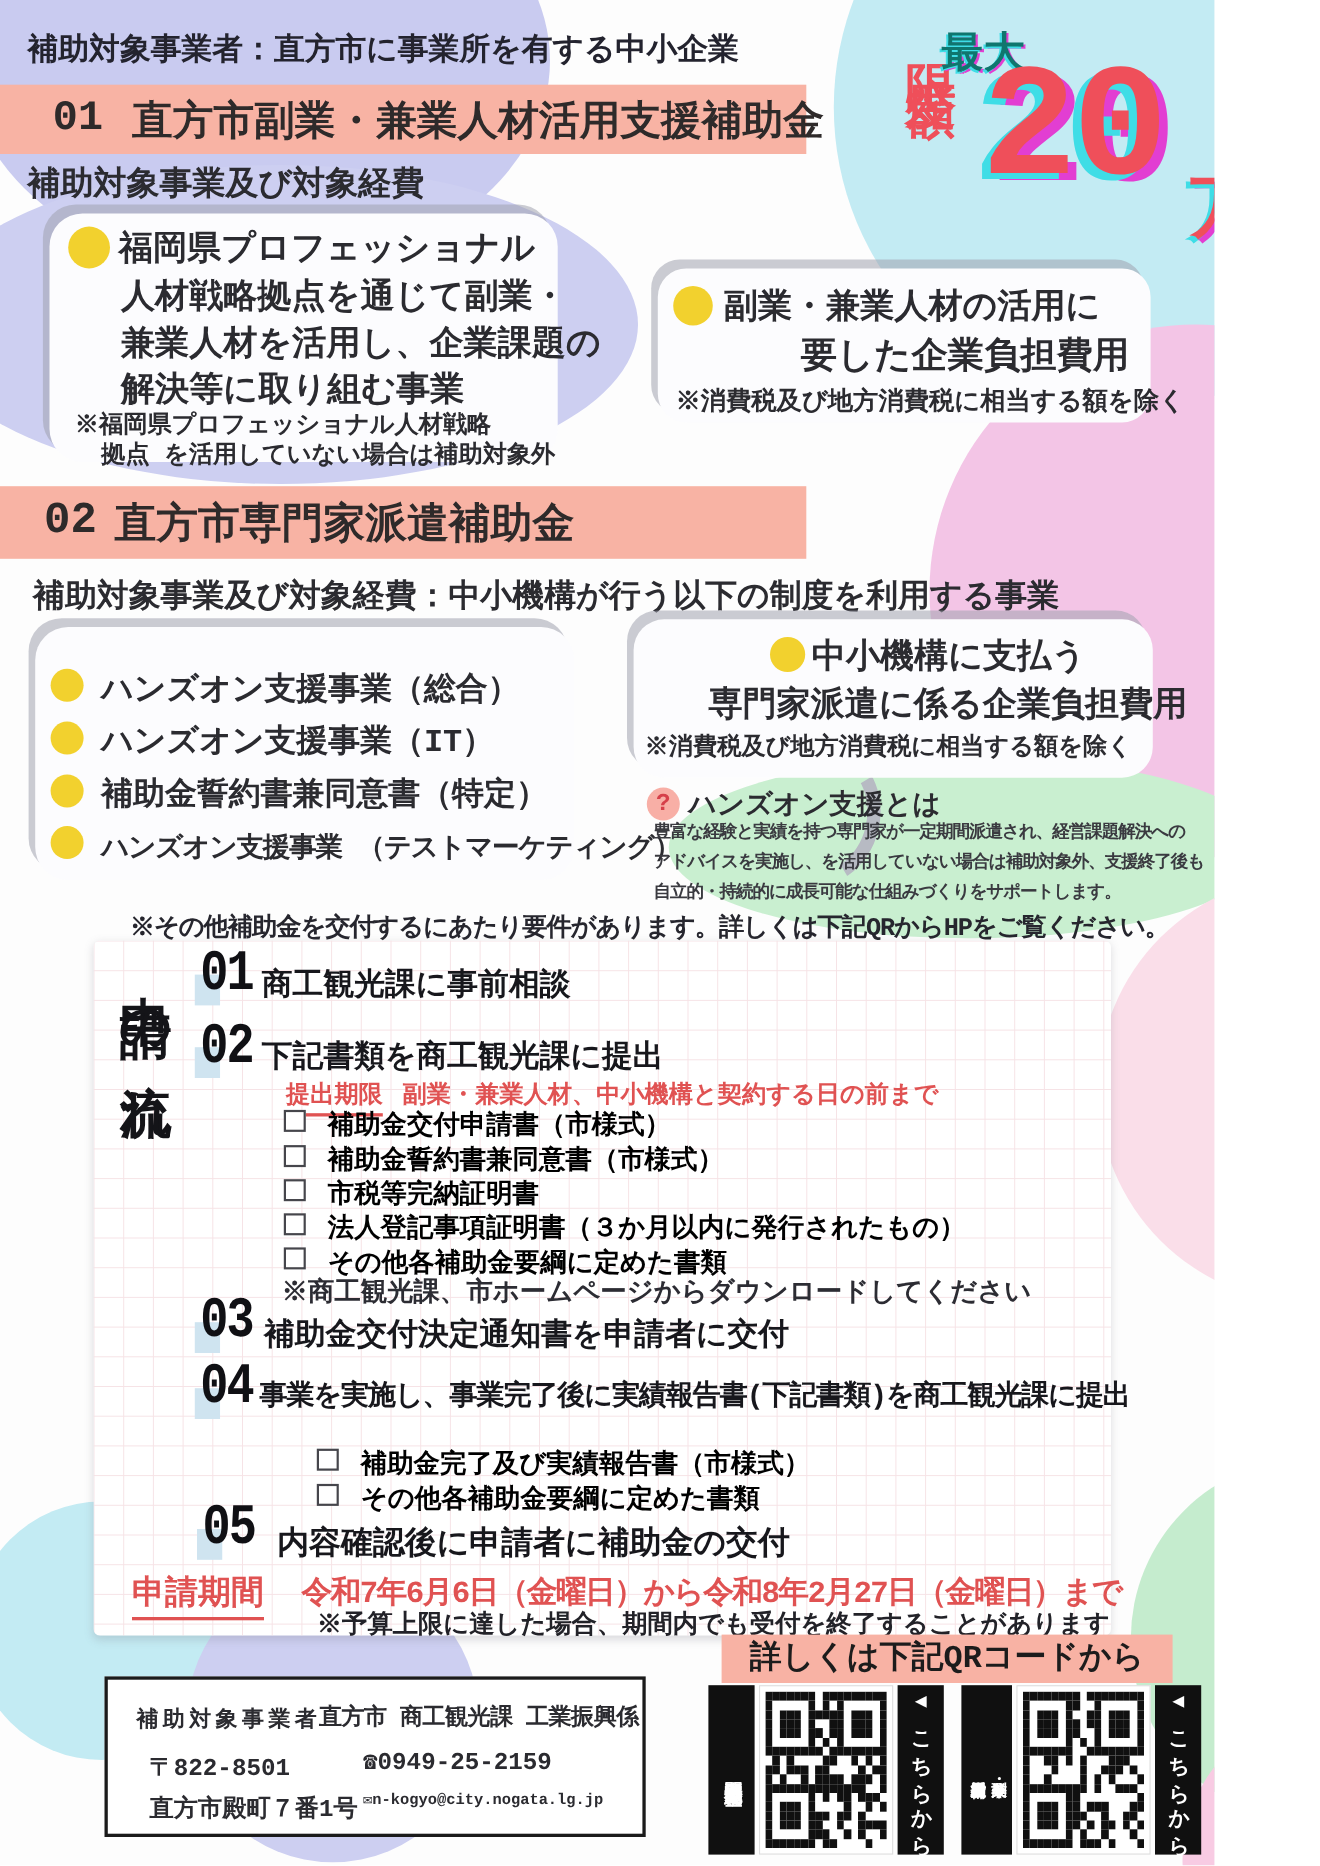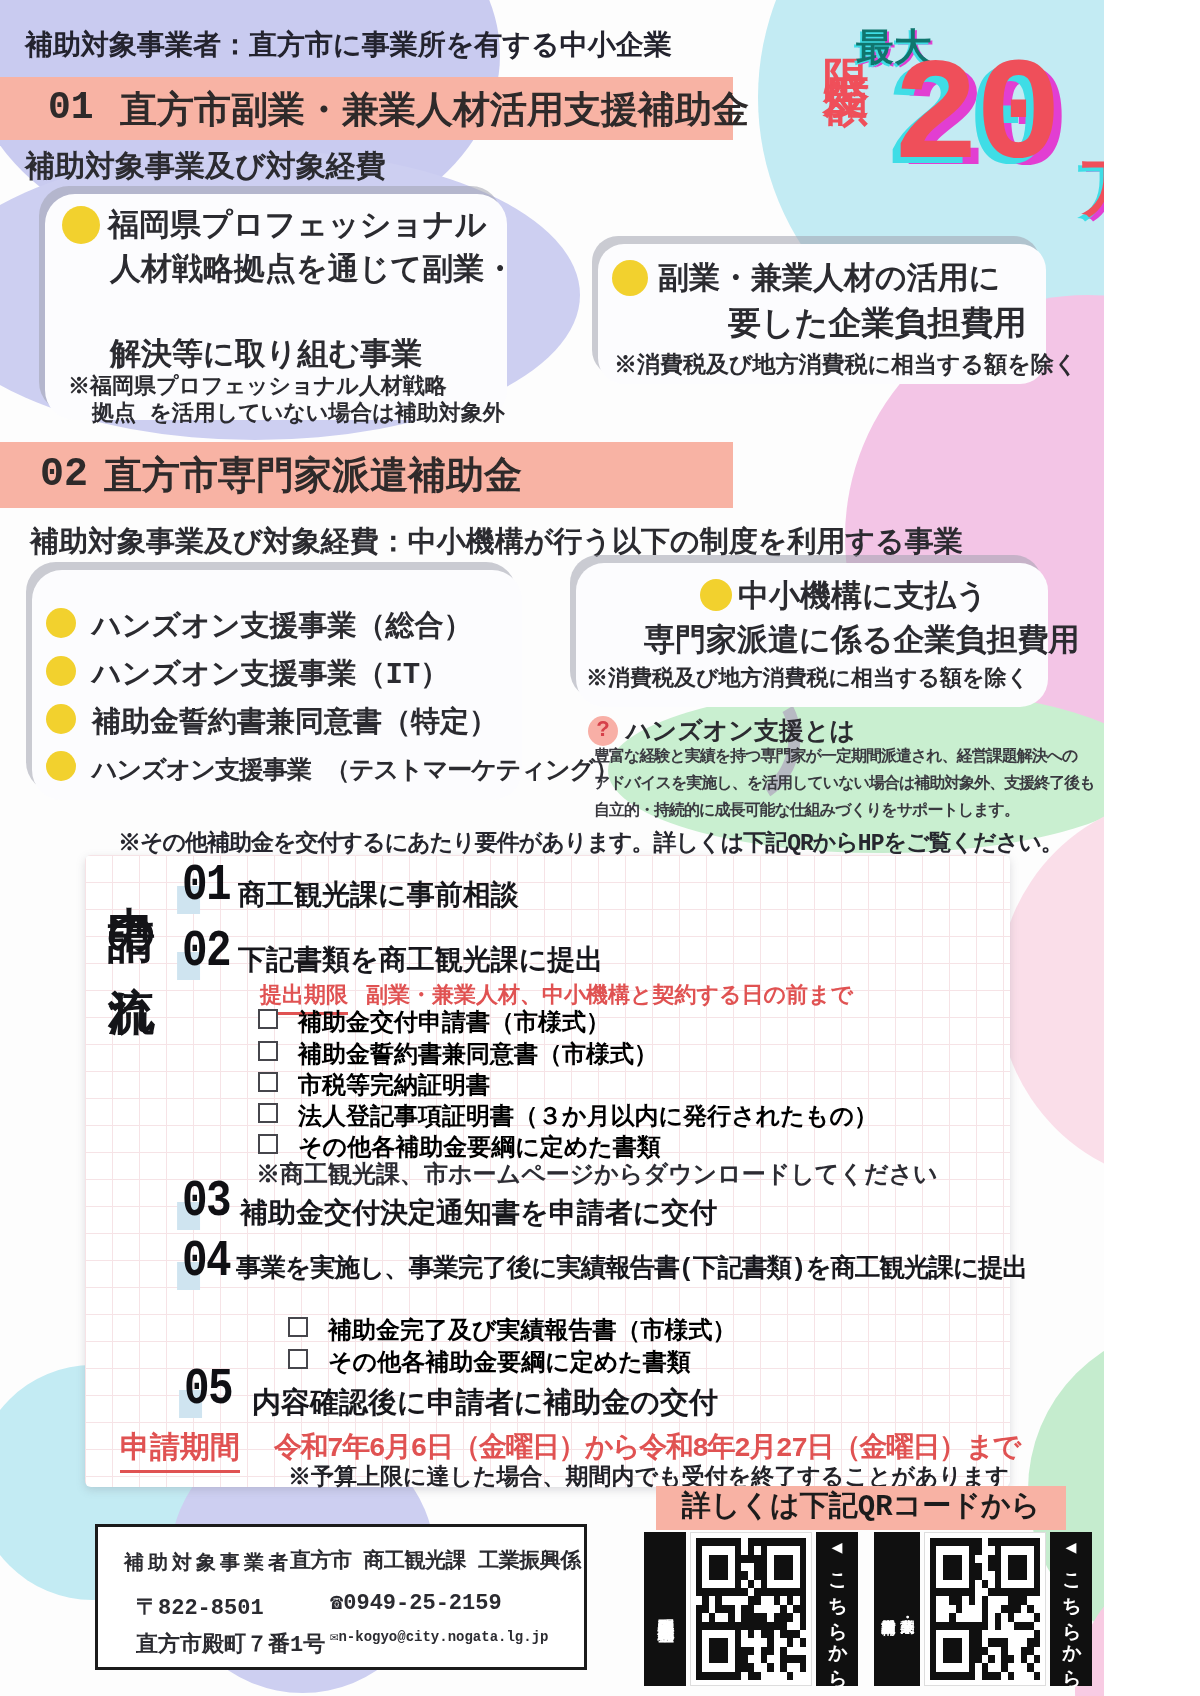--- a/index.html
+++ b/index.html
@@ -123,20 +123,21 @@
 
   <div class="abs limv">限度額</div>
   <div class="abs limmax">最大</div>
   <div class="abs limamt">20</div>
   <div class="abs limunit">万</div>
 
   <div class="bubble box1"></div>
   <div class="dot" style="left:62px;top:206px;width:38px;height:38px"></div>
   <div class="abs t31" style="left:108px;top:204px">福岡県プロフェッショナル</div>
   <div class="abs t31" style="left:110px;top:248px">人材戦略拠点を通じて副業・</div>
+  <div class="abs t31" style="left:110px;top:291px">兼業人材を活用し、企業課題の</div>
   <div class="abs t31" style="left:110px;top:333px">解決等に取り組む事業</div>
   <div class="abs note22" style="left:68px;top:371px">※福岡県プロフェッショナル人材戦略</div>
   <div class="abs note22" style="left:92px;top:398px">拠点 を活用していない場合は補助対象外</div>
 
   <div class="bubble exp1"></div>
   <div class="dot" style="left:612px;top:260px;width:36px;height:36px"></div>
   <div class="abs t31" style="left:658px;top:257px">副業・兼業人材の活用に</div>
   <div class="abs" style="left:728px;top:301px;font-size:33px;font-weight:800">要した企業負担費用</div>
   <div class="abs" style="left:614px;top:349px;font-size:23px;font-weight:800">※消費税及び地方消費税に相当する額を除く</div>
 

